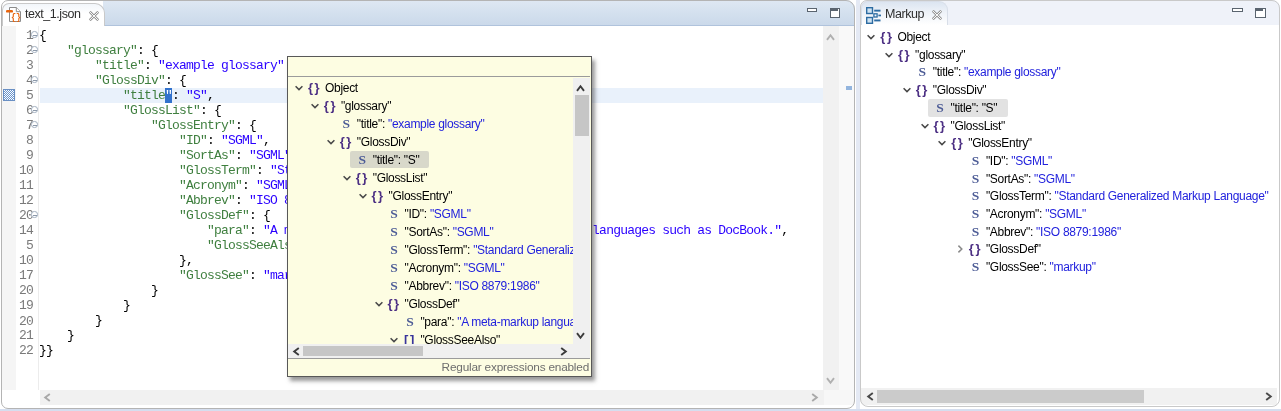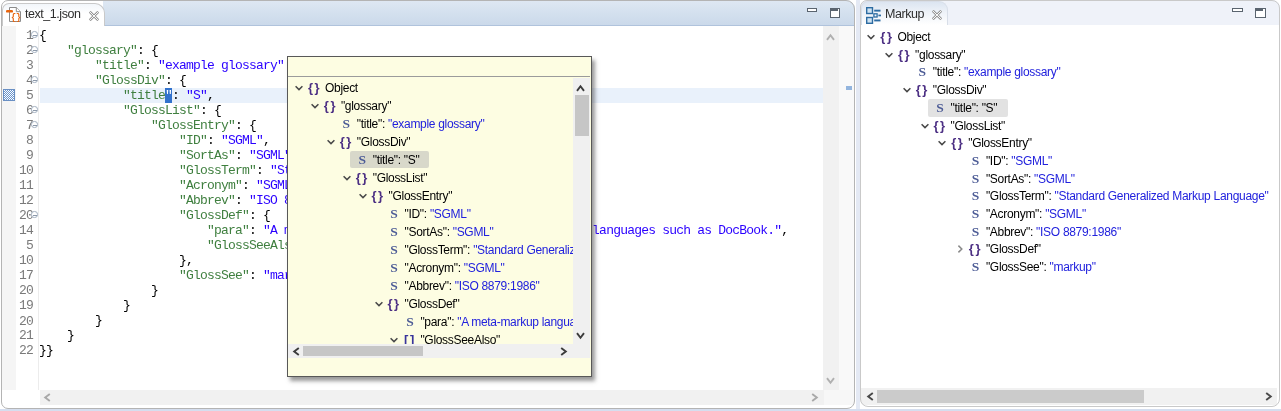--- a/index.html
+++ b/index.html
@@ -308,13 +308,14 @@
 <div id="phsb" class="abs">
         <div id="phthumb"></div>
       </div>
 <div id="phsbcorner" class="abs"></div>
 <svg class="abs" style="left:4.4px;top:290.0px" width="9" height="9" viewBox="-4.5 -4.5 9 9">
         <path d="M2.3 -3.5 L-2.3 0 L2.3 3.5" fill="none" stroke="#3c3c3c" stroke-width="1.9"></path>
       </svg>
 <svg class="abs" style="left:271.5px;top:290.0px" width="9" height="9" viewBox="-4.5 -4.5 9 9">
         <path d="M-2.3 -3.5 L2.3 0 L-2.3 3.5" fill="none" stroke="#3c3c3c" stroke-width="1.9"></path>
       </svg>
+<div id="pstatus" class="abs">Regular expressions enabled</div>
 </div>
 </div>
 </body></html>

